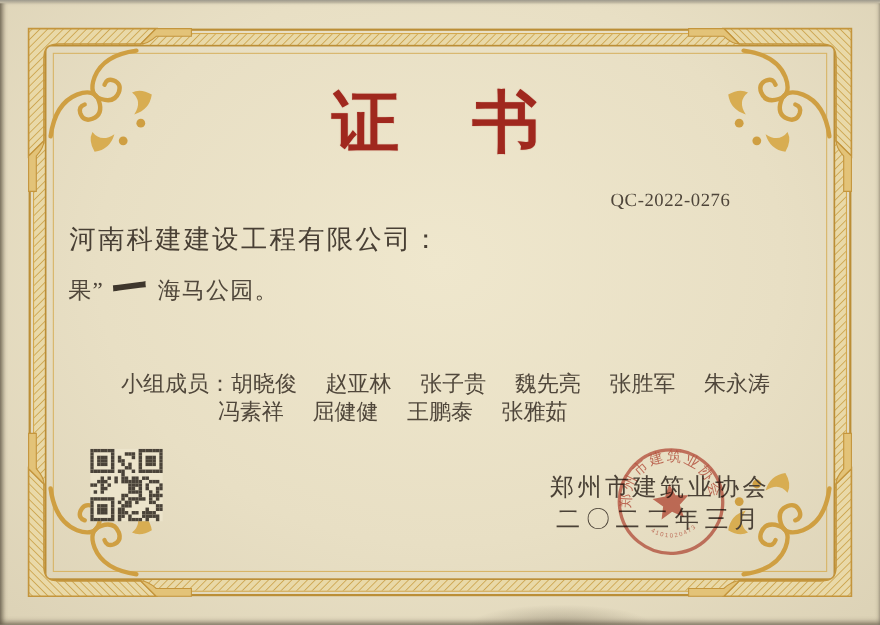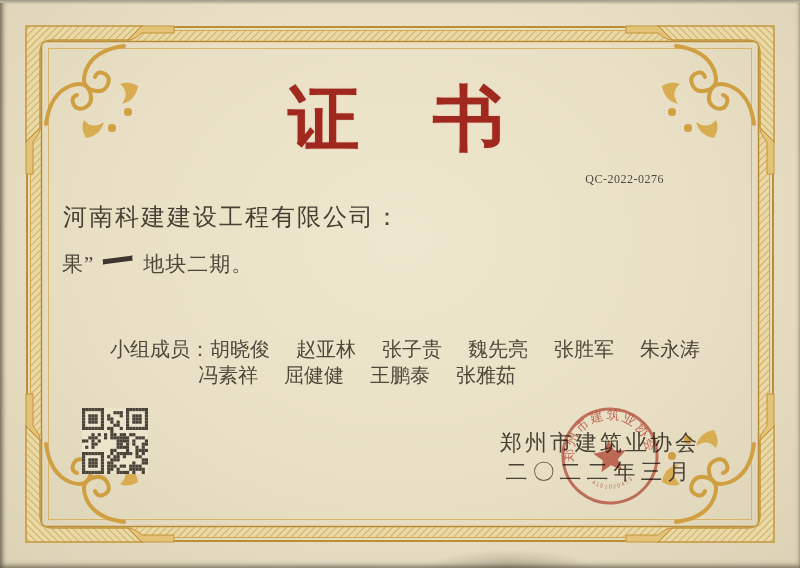--- a/index.html
+++ b/index.html
@@ -14,28 +14,28 @@
       radial-gradient(ellipse at 50% 42%, #efe7cd 0%, #e8dfc4 55%, #dcd2b6 100%);
     box-shadow: inset 3px 0 4px rgba(60,50,35,.45), inset 0 -3px 5px rgba(60,50,35,.4), inset 0 2px 3px rgba(120,118,110,.55);
   }
   .top-strip{position:absolute;left:0;top:0;width:800px;height:3px;
     background:linear-gradient(#9d998c,#c9c0a8);}
   .bottom-shadow{position:absolute;left:420px;top:548px;width:180px;height:40px;
     background:radial-gradient(ellipse at center, rgba(70,60,45,.30), rgba(70,60,45,0) 65%);}
   svg.frame{position:absolute;left:0;top:0;}
   .title{
     position:absolute;left:0;top:74px;width:800px;text-align:center;
-    font-size:71px;font-weight:bold;color:#a0281e;
+    font-size:61px;font-weight:bold;color:#a0281e;
     letter-spacing:8px;white-space:pre;line-height:1.25;
     text-shadow:0 0 1px rgba(160,40,30,.6);
     font-family:"DejaVu Serif","Liberation Serif",serif;
   }
   .cert-number{
     position:absolute;right:136px;top:172px;
-    font-size:12px;color:#4e453a;letter-spacing:.5px;
+    font-size:17px;color:#4e453a;letter-spacing:.5px;
   }
   .recipient{
     position:absolute;left:63px;top:201px;
     font-size:24px;font-weight:normal;color:#483f34;letter-spacing:2px;
   }
   .body-text{
     position:absolute;left:62px;top:247px;width:672px;
     font-size:21px;color:#50473b;line-height:35px;letter-spacing:1px;
   }
   .body-line.indent{padding-left:40px;}
@@ -100,21 +100,21 @@
   </svg>
 
   <div class="title">证  书</div>
 
   <div class="cert-number">QC-2022-0276</div>
 
   <div class="recipient">河南科建建设工程有限公司：</div>
 
   <div class="body-text">
     <div class="body-line">
-      <span>果”</span><span class="grade">一</span><span>地块二期。</span>
+      <span>果”</span><span class="grade">一</span><span>海马公园。</span>
     </div>
   </div>
 
   <div class="members">
     <div class="row row1">
       <span>小组成员：</span><span><span class="member">胡晓俊</span><span class="member">赵亚林</span><span class="member">张子贵</span><span class="member">魏先亮</span><span class="member">张胜军</span><span class="member">朱永涛</span></span>
     </div>
     <div class="row row2">
       <span><span class="member">冯素祥</span><span class="member">屈健健</span><span class="member">王鹏泰</span><span class="member">张雅茹</span></span>
     </div>

